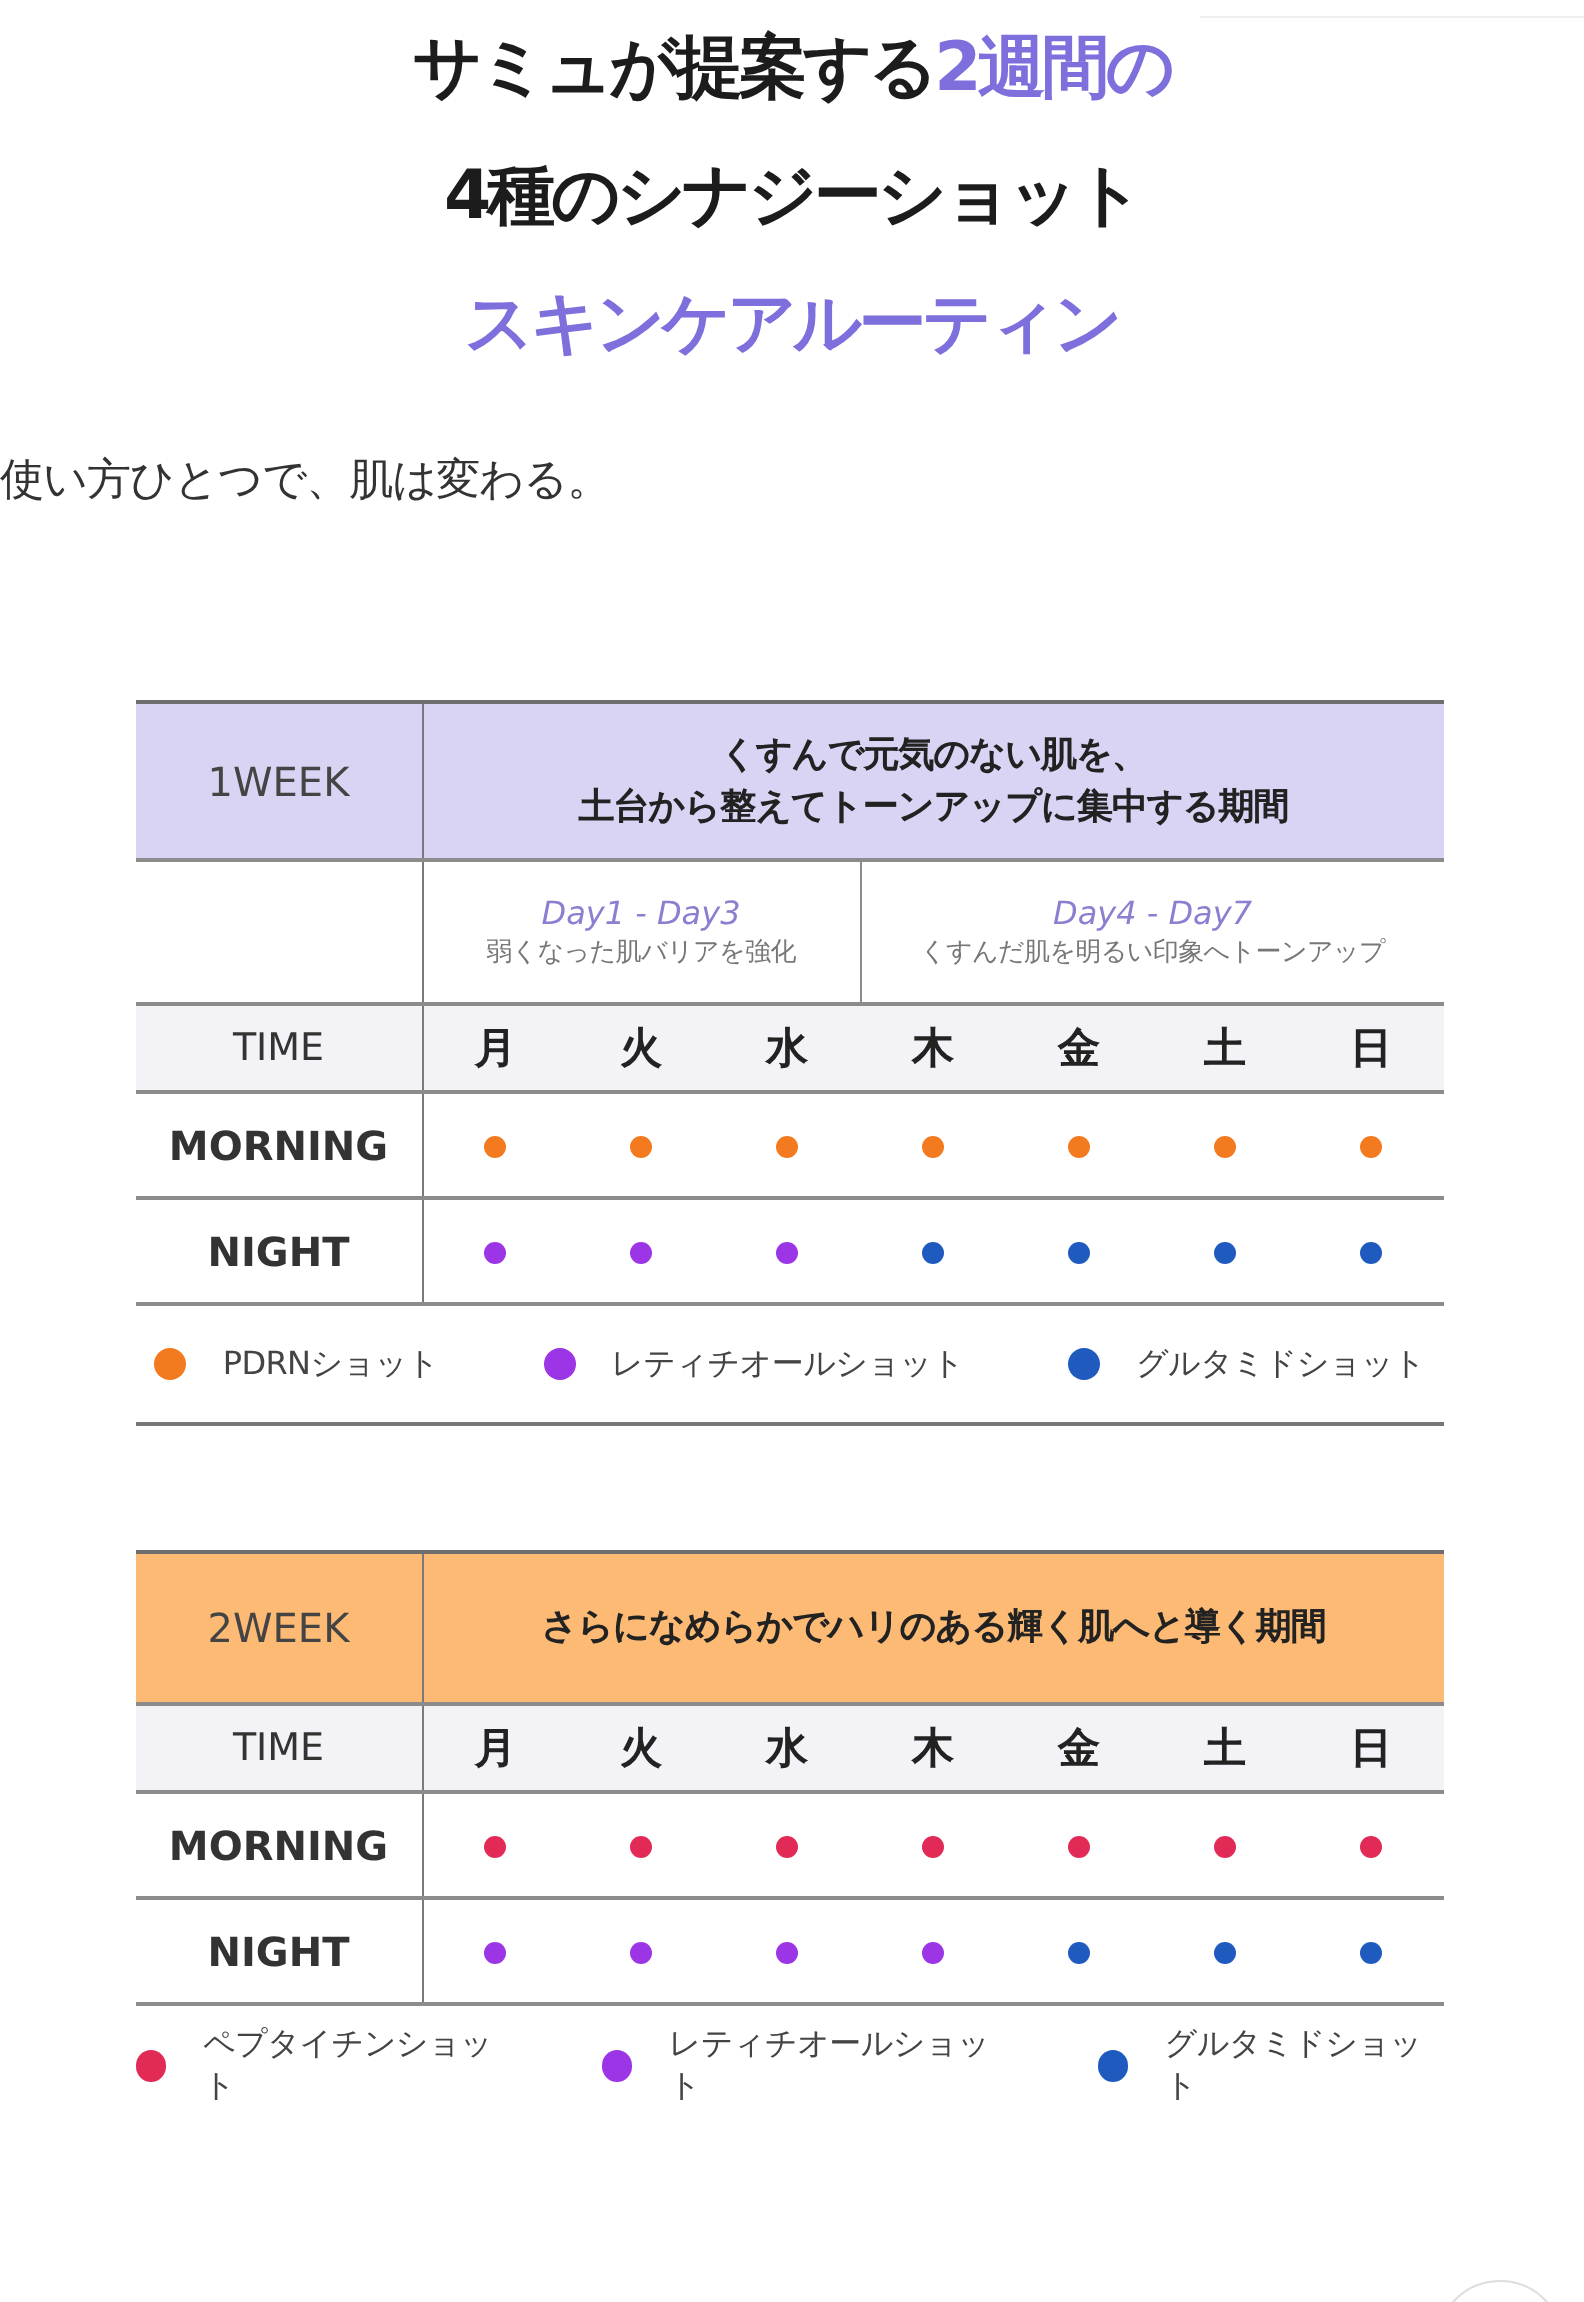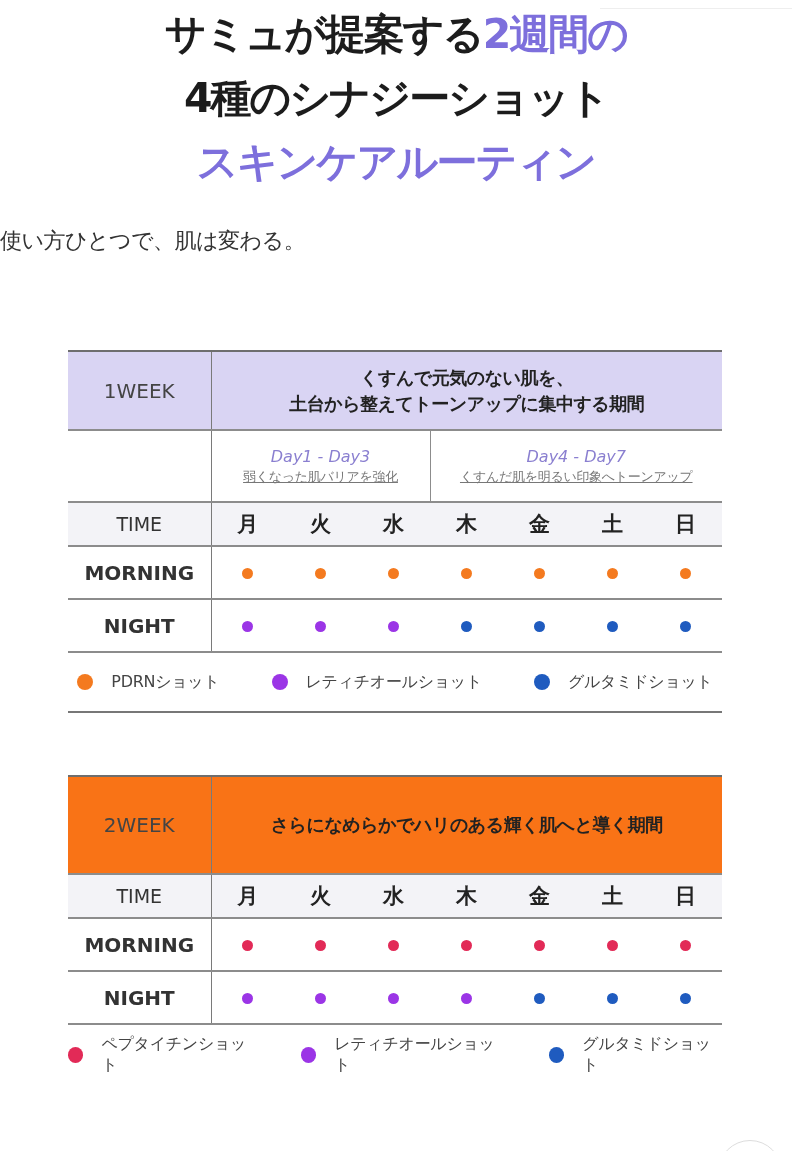--- a/index.html
+++ b/index.html
@@ -1,47 +1,47 @@
 <!DOCTYPE html>
 <html><head>
 <meta charset="utf-8">
 <style>
   * { box-sizing: border-box; margin: 0; padding: 0; }
   html, body { width: 792px; height: 1151px; background: #ffffff; overflow: hidden; }
   body { font-family: "DejaVu Sans", "Liberation Sans", sans-serif; color: #222; position: relative; }
 
   .headline { position: absolute; left: 0; top: 2px; width: 792px; text-align: center; }
-  .headline .line { font-size: 41px; font-weight: bold; line-height: 64px; letter-spacing: -2px; color: #1c1c1c; }
+  .headline .line { font-size: 34px; font-weight: bold; line-height: 64px; letter-spacing: -2px; color: #1c1c1c; }
   .headline .accent { color: #7d6fdc; }
 
   .subtitle { position: absolute; left: 0; top: 222px; width: 792px; color: #333; }
   .subtitle .line { font-size: 22px; line-height: 38px; letter-spacing: -0.5px; }
 
   .week { position: absolute; left: 68px; width: 654px; }
   .week-1 { top: 350px; }
   .week-2 { top: 775px; }
 
   table.sched { width: 654px; border-collapse: collapse; table-layout: fixed; }
   table.sched td { border-bottom: 2px solid #8c8c8c; text-align: center; vertical-align: middle; }
   table.sched tr.top td { border-top: 2px solid #6e6e6e; }
   td.label-col { width: 143px; border-right: 1.5px solid #7a7a7a; }
 
   .hdr-row td { height: 79px; }
   .week-1 .hdr-row td { background: #d9d4f3; }
-  .week-2 .hdr-row td { background: #f97316; height: 98px; margin-top: 48px; }
+  .week-2 .hdr-row td { background: #fdba74; height: 76px; margin-top: 48px; }
   .week-label { font-size: 20px; color: #444; letter-spacing: 0px; }
   .week-title { font-size: 18px; font-weight: bold; line-height: 26px; color: #222; letter-spacing: -0.5px; }
 
   .phase-row td { height: 72px; background: #fff; }
   .phase-row td.phase { border-right: 1.5px solid #8c8c8c; }
   .phase-row td.phase:last-child { border-right: none; }
   .phase-days { font-size: 16px; font-style: italic; line-height: 22px; }
   .week-1 .phase-days { color: #8a7fd0; }
   .week-2 .phase-days { color: #5b83c7; }
-  .phase-desc { font-size: 13px; color: #777; line-height: 18px; letter-spacing: -0.3px; text-decoration: underline; }
+  .phase-desc { font-size: 13px; color: #777; line-height: 18px; letter-spacing: -0.3px; }
 
   .time-row td { height: 44px; background: #f3f3f7; }
   .time-label { font-size: 19px; color: #333; }
   .day { font-size: 21px; font-weight: bold; color: #222; }
 
   .slot-row td { height: 53px; background: #fff; }
   .slot-label { font-size: 20px; font-weight: bold; color: #333; letter-spacing: 0px; }
   .dot { display: inline-block; width: 11px; height: 11px; border-radius: 50%; vertical-align: middle; }
 
   .legend { display: flex; justify-content: center; gap: 52px; height: 60px; align-items: center; border-bottom: 2px solid #777; }

